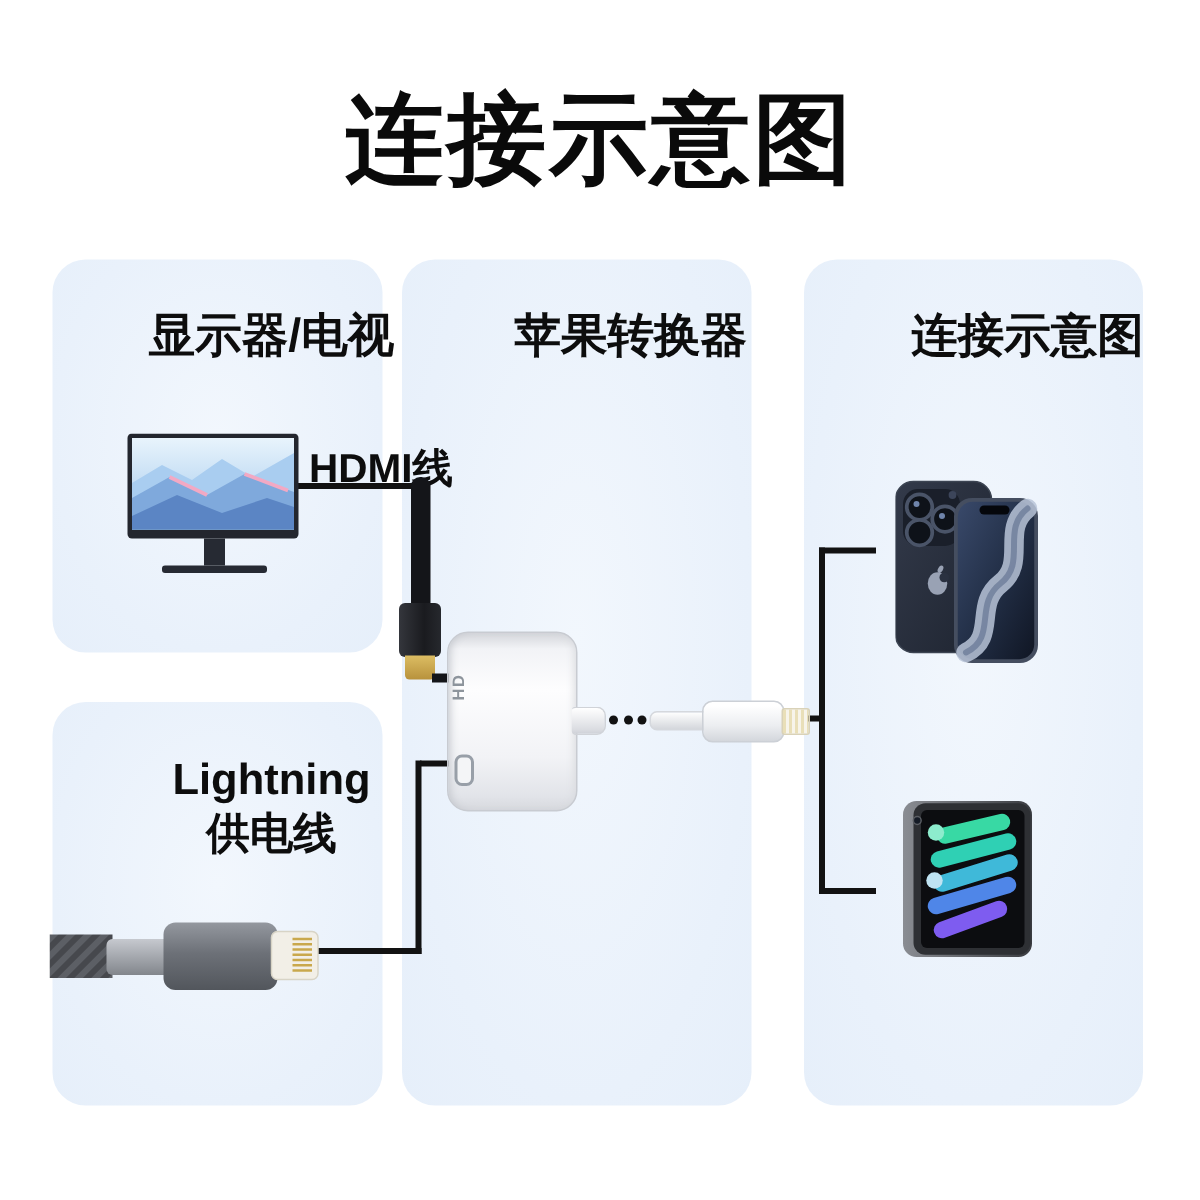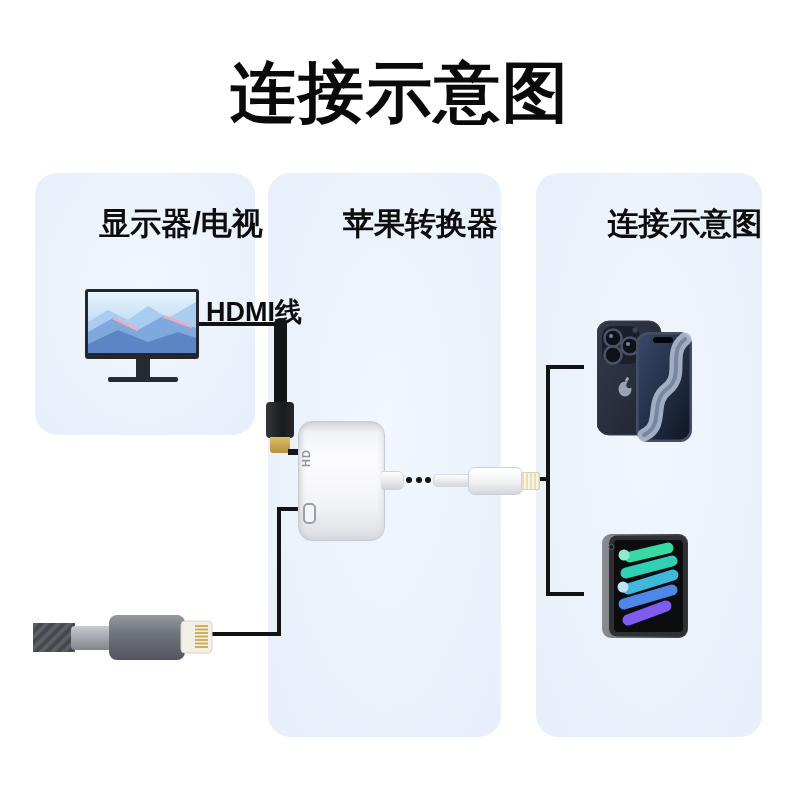--- a/index.html
+++ b/index.html
@@ -84,20 +84,26 @@
   <div class="page-title">连接示意图</div>
 
   <div class="panel panel-display">
     <div class="panel-title">显示器/电视</div>
   </div>
   <div class="panel panel-adapter">
     <div class="panel-title">苹果转换器</div>
   </div>
   <div class="panel panel-devices">
     <div class="panel-title">连接示意图</div>
+  </div>
+  <div class="panel panel-power">
+    <div class="panel-title panel-title-2line">
+      <span>Lightning</span><br>
+      <span>供电线</span>
+    </div>
   </div>
 
   <div class="cline" style="left:197px;top:322px;width:84px;height:4px;"></div>
   <div class="cline" style="left:280px;top:507px;width:20px;height:4px;"></div>
   <div class="cline" style="left:277px;top:507px;width:4px;height:129px;"></div>
   <div class="cline" style="left:210px;top:632px;width:71px;height:4px;"></div>
   <div class="cline" style="left:536px;top:477px;width:14px;height:4px;"></div>
   <div class="cline" style="left:546px;top:365px;width:4px;height:231px;"></div>
   <div class="cline" style="left:546px;top:365px;width:38px;height:4px;"></div>
   <div class="cline" style="left:546px;top:592px;width:38px;height:4px;"></div>

